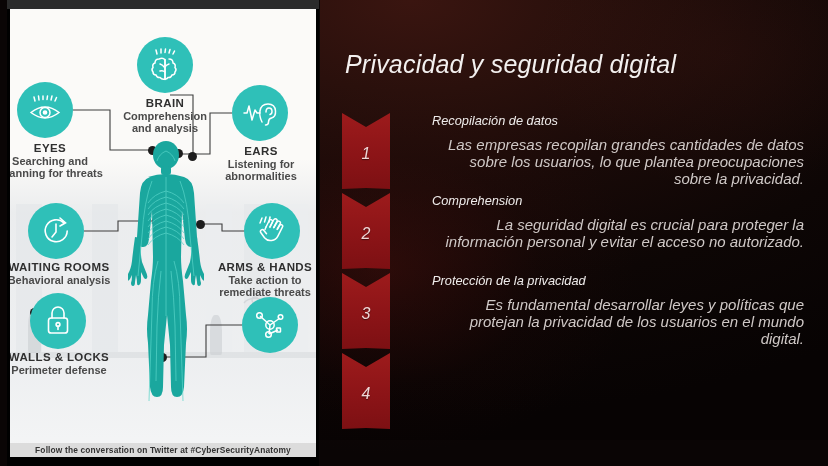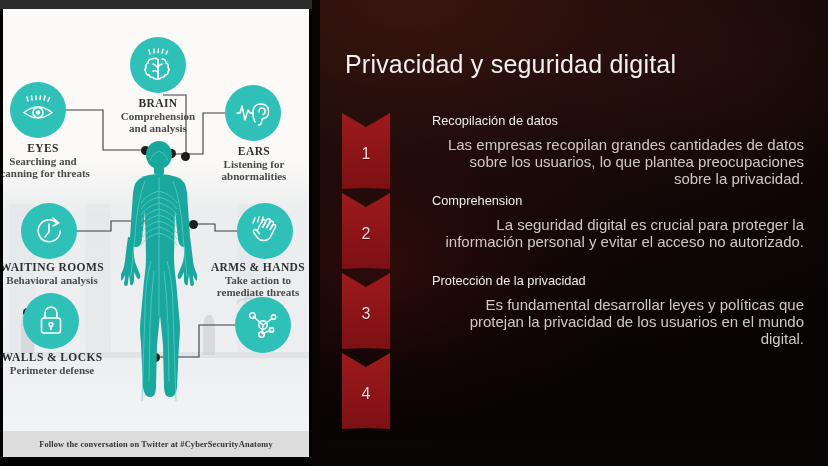--- a/index.html
+++ b/index.html
@@ -5,22 +5,22 @@
   html,body{margin:0;padding:0;background:#000;}
   body{
     width:828px;height:466px;overflow:hidden;
     font-family:"Liberation Sans","DejaVu Sans",sans-serif;
     position:relative;
   }
   #slide{position:absolute;inset:0;background:#0a0505;}
 
   
   #infographic{
-    position:absolute;left:0;top:0;width:312px;height:466px;
-    background:#000;overflow:hidden;font-family:Liberation Serif, serif;
+    position:absolute;left:7px;top:0;width:312px;height:466px;
+    background:#000;overflow:hidden;
   }
   #info-topbar{position:absolute;left:0;top:0;width:312px;height:9px;background:#2b2b2b;}
   #info-canvas{
     position:absolute;left:3px;top:9px;width:306px;height:448px;
     background:#fbfaf8;overflow:hidden;
   }
   
   #bg-wash{position:absolute;left:0;top:150px;width:306px;height:298px;
     background:
       linear-gradient(180deg,rgba(255,255,255,0) 0%,rgba(232,234,236,.85) 18%,rgba(236,238,240,.9) 70%,rgba(244,245,246,.95) 100%);
@@ -34,31 +34,32 @@
 
   .node{position:absolute;width:56px;height:56px;border-radius:50%;
         background:#2fc0b8;display:flex;align-items:center;justify-content:center;}
   .node svg{display:block;}
   .cap{position:absolute;text-align:center;color:#3a3a3a;}
   .cap .t{font-size:11.5px;font-weight:bold;letter-spacing:.4px;color:#2f2f2f;line-height:13px;}
   .cap .s{font-size:11px;font-weight:bold;color:#4a4a4a;line-height:10.5px;margin-top:1px;}
 
   #body-fig{position:absolute;left:118px;top:132px;width:76px;height:265px;}
   #info-footer{
-    position:absolute;left:0;bottom:0;width:306px;height:26px;background:#dcdcdc;
+    position:absolute;left:0;bottom:0;width:306px;height:14px;background:#dcdcdc;
     display:flex;align-items:center;justify-content:center;
   }
   #info-footer span{font-size:8.4px;font-weight:bold;color:#333;letter-spacing:.15px;}
 
   
   #panel{
     position:absolute;left:320px;top:0;width:508px;height:440px;
     background:
       radial-gradient(150% 95% at 18% 0%, #3a1510 0%, #2a100c 22%, #190a08 45%, #0d0605 70%, #070303 100%),
       #070303;
+    font-style: italic;
   }
   #panel-glow{
     position:absolute;left:0;top:0;width:508px;height:466px;
     background:
       radial-gradient(70% 55% at 12% 58%, rgba(110,22,18,.30) 0%, rgba(60,12,10,.10) 45%, rgba(0,0,0,0) 72%),
       radial-gradient(55% 40% at 80% 12%, rgba(70,26,20,.22) 0%, rgba(0,0,0,0) 70%);
     pointer-events:none;
   }
 
   #slide-title{

